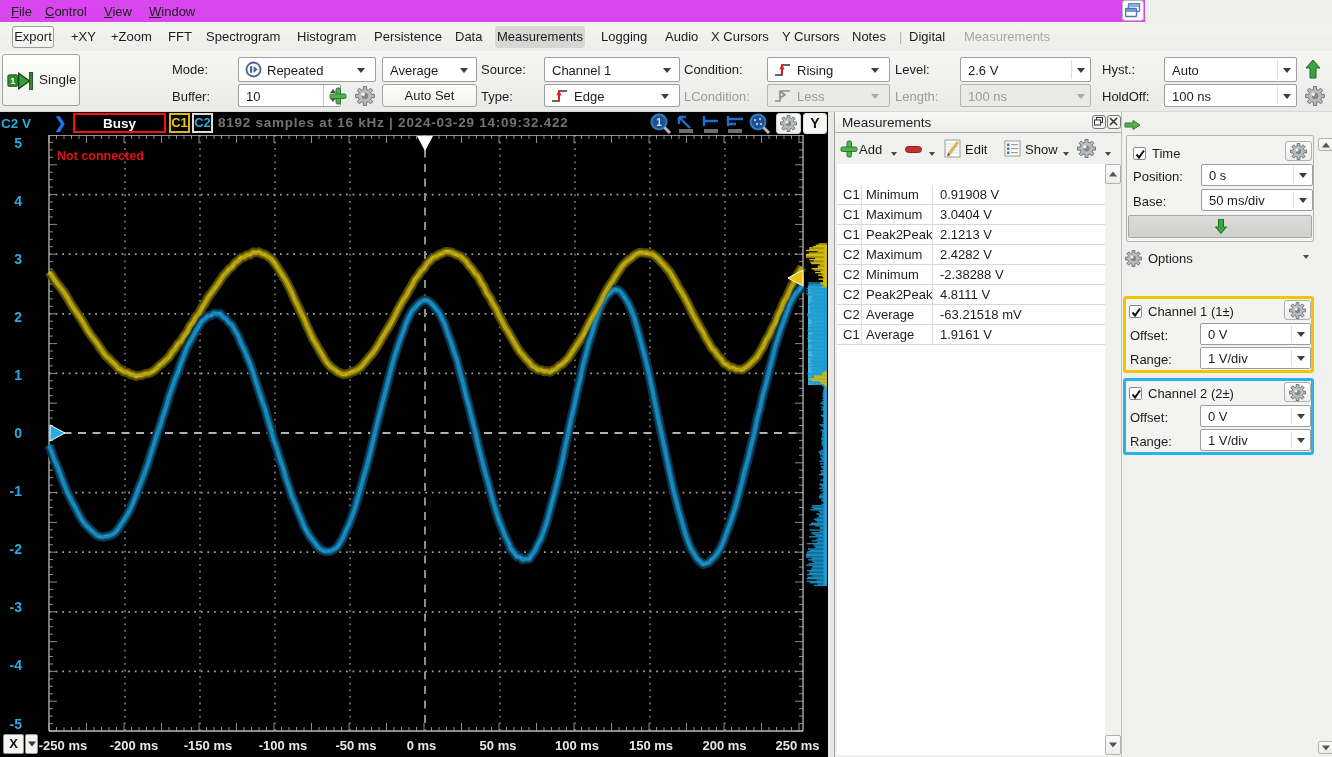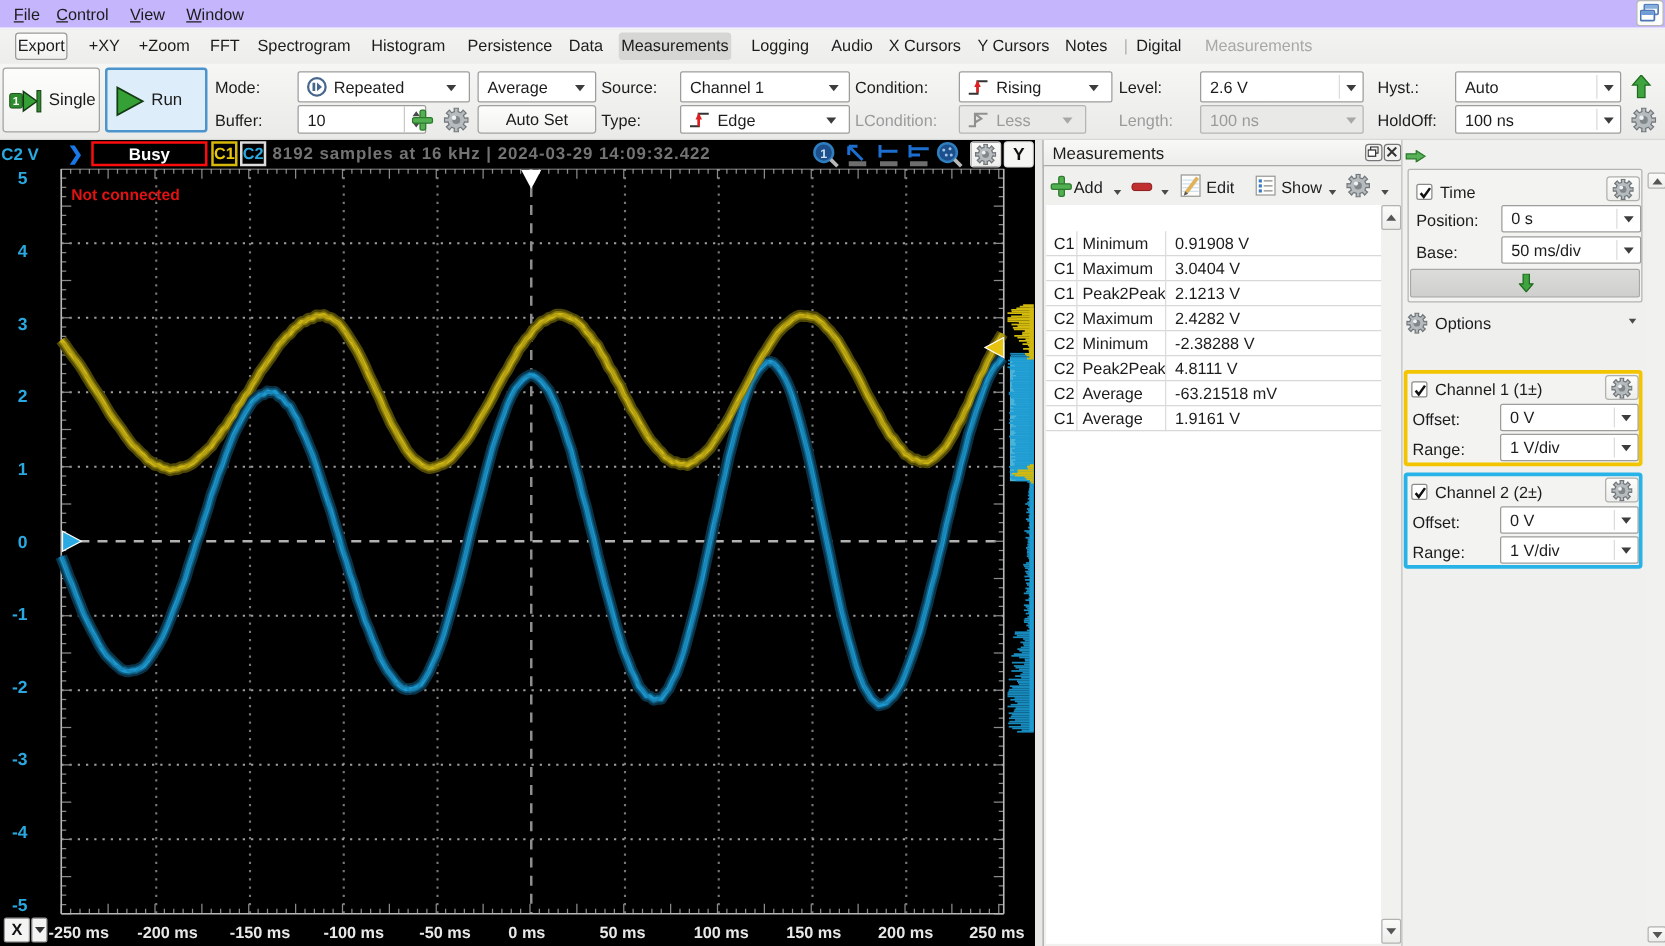--- a/index.html
+++ b/index.html
@@ -1,17 +1,17 @@
 <!DOCTYPE html>
 <html><head><meta charset="utf-8"><style>
 *{margin:0;padding:0;box-sizing:border-box}
 html,body{width:1332px;height:757px;overflow:hidden}
 body{font-family:"Liberation Sans",sans-serif;font-size:13px;color:#1c1c1c;background:#efefed;position:relative}
 .abs{position:absolute}
-.menubar{left:0;top:0;width:1332px;height:23px;background:#c4b5fd;border-bottom:1px solid #fff}
+.menubar{left:0;top:0;width:1145px;height:23px;background:#d946ef;border-bottom:1px solid #fff}
 .menubar span{position:absolute;top:4px}
 .menubar u{text-decoration-thickness:1px}
 .tb2{left:0;top:24px;width:1332px;height:27px;background:linear-gradient(#f3f3f1,#ededeb)}
 .tb2 span{position:absolute;top:5px;white-space:nowrap}
 .chip{background:#d6d6d4;border-radius:3px}
 .exportbtn{position:absolute;left:12px;top:2px;width:42px;height:22px;border:1px solid #9a9a9a;border-radius:3px;background:linear-gradient(#fdfdfc,#f1f1ef);text-align:center;line-height:20px}
 .tb3{left:0;top:51px;width:1332px;height:61px;background:linear-gradient(#f6f6f4,#eaeae8);border-bottom:1px solid #d8d8d6}
 .lbl{position:absolute;white-space:nowrap}
 .lbl.dis,.dis{color:#9b9b9b}
 .btn{position:absolute;background:linear-gradient(#fdfdfc,#f2f2f0);border:1px solid #a2a2a0;border-radius:3px}
@@ -85,26 +85,20 @@
 <div class="abs tb3">
 <div class="btn" style="left:2px;top:3px;width:78px;height:52px">
  <svg width="28" height="22" style="position:absolute;left:4px;top:15px" viewBox="0 0 36 28">
   <rect x="1" y="6" width="13" height="15" rx="2" fill="#2e8b2e" stroke="#1a4a1a"></rect>
   <text x="7.5" y="18" font-size="12" font-weight="bold" fill="#fff" text-anchor="middle" font-family="Liberation Sans">1</text>
   <polygon points="15,4 15,24 29,14" fill="#35a035" stroke="#143a14" stroke-width="1.5"></polygon>
   <rect x="29" y="3" width="4" height="22" fill="#2e8b2e" stroke="#143a14"></rect>
  </svg>
  <span style="position:absolute;left:36px;top:17px;font-size:13.5px">Single</span>
 </div>
-<div class="btn" style="left:84px;top:3px;width:82px;height:52px;border:2px solid #4e94cc;background:#ddeefa">
- <svg width="24" height="26" style="position:absolute;left:6px;top:12px" viewBox="0 0 26 28">
-  <polygon points="2,2 2,26 24,14" fill="#35a035" stroke="#143a14" stroke-width="1.5"></polygon>
- </svg>
- <span style="position:absolute;left:35px;top:16px;font-size:13.5px">Run</span>
-</div>
 
 <span class="lbl" style="left:172px;top:11px">Mode:</span>
 <span class="lbl" style="left:172px;top:38px">Buffer:</span>
 
 <div class="combo" style="left:238px;top:6px;width:138px;height:25px">
  <svg width="17" height="17" style="position:absolute;left:6px;top:3px" viewBox="0 0 17 17">
   <circle cx="8.5" cy="8.5" r="7" fill="none" stroke="#47688c" stroke-width="1.8"></circle>
   <rect x="5" y="5.2" width="2.2" height="6.6" fill="#47688c"></rect>
         <polygon points="8.6,5 12.6,8.5 8.6,12" fill="#47688c"></polygon>
  </svg>
@@ -166,21 +160,21 @@
 <div class="combo" style="left:544px;top:33px;width:136px;height:23px">
  <svg width="18" height="16" style="position:absolute;left:6px;top:3px" viewBox="0 0 18 16">
   <path d="M1 13 H8 V3 H16" fill="none" stroke="#333" stroke-width="1.7"></path>
   <polygon points="8,2 5.4,7.5 10.6,7.5" fill="#e02020"></polygon>
         <rect x="7" y="6" width="2" height="7" fill="#e02020"></rect>
  </svg>
  <span class="tx" style="left:29px">Edge</span>
       <span class="arr" style="right:10px"></span>
 </div>
 <span class="lbl dis" style="left:684px;top:38px">LCondition:</span>
-<div class="combo dis2" style="left:767px;top:33px;width:102px;height:23px">
+<div class="combo dis2" style="left:767px;top:33px;width:123px;height:23px">
  <svg width="18" height="16" style="position:absolute;left:6px;top:3px" viewBox="0 0 18 16">
   <path d="M1 13 H6 V3 H16 M6 3 L11 7 L6 10" fill="none" stroke="#909090" stroke-width="1.7"></path>
  </svg>
  <span class="tx" style="left:29px">Less</span>
       <span class="arr dis3" style="right:10px"></span>
 </div>
 <span class="lbl dis" style="left:895px;top:38px">Length:</span>
 <div class="combo dis2" style="left:960px;top:33px;width:131px;height:23px">
       <span class="tx">100 ns</span>
       <span class="arr dis3" style="right:5px"></span>

